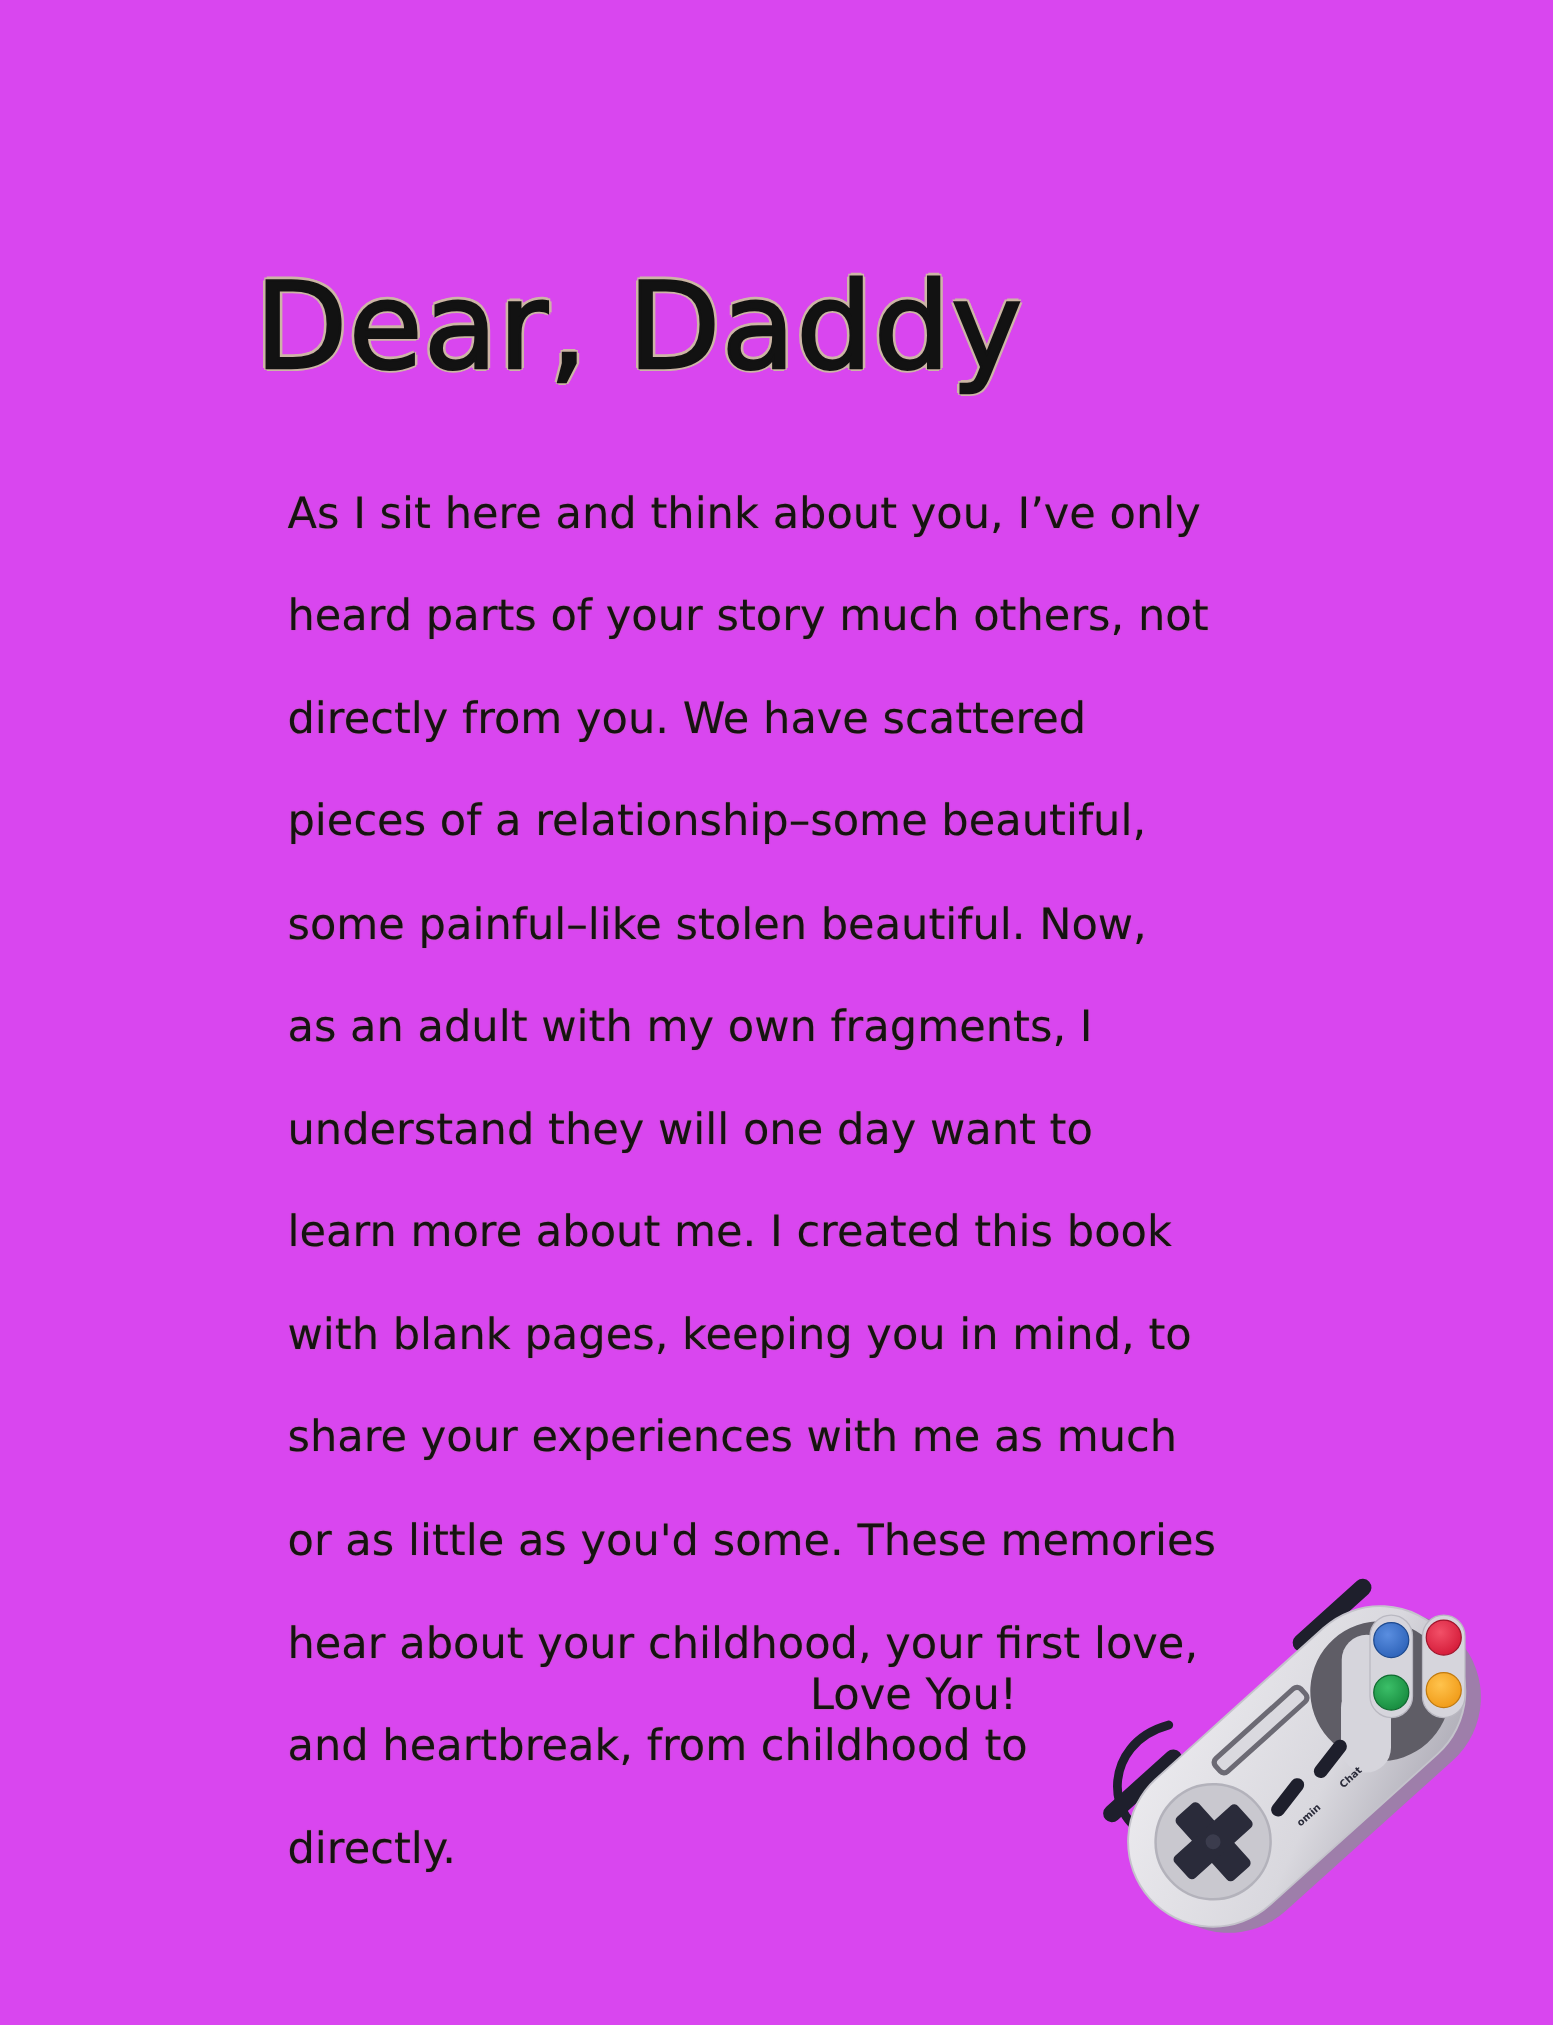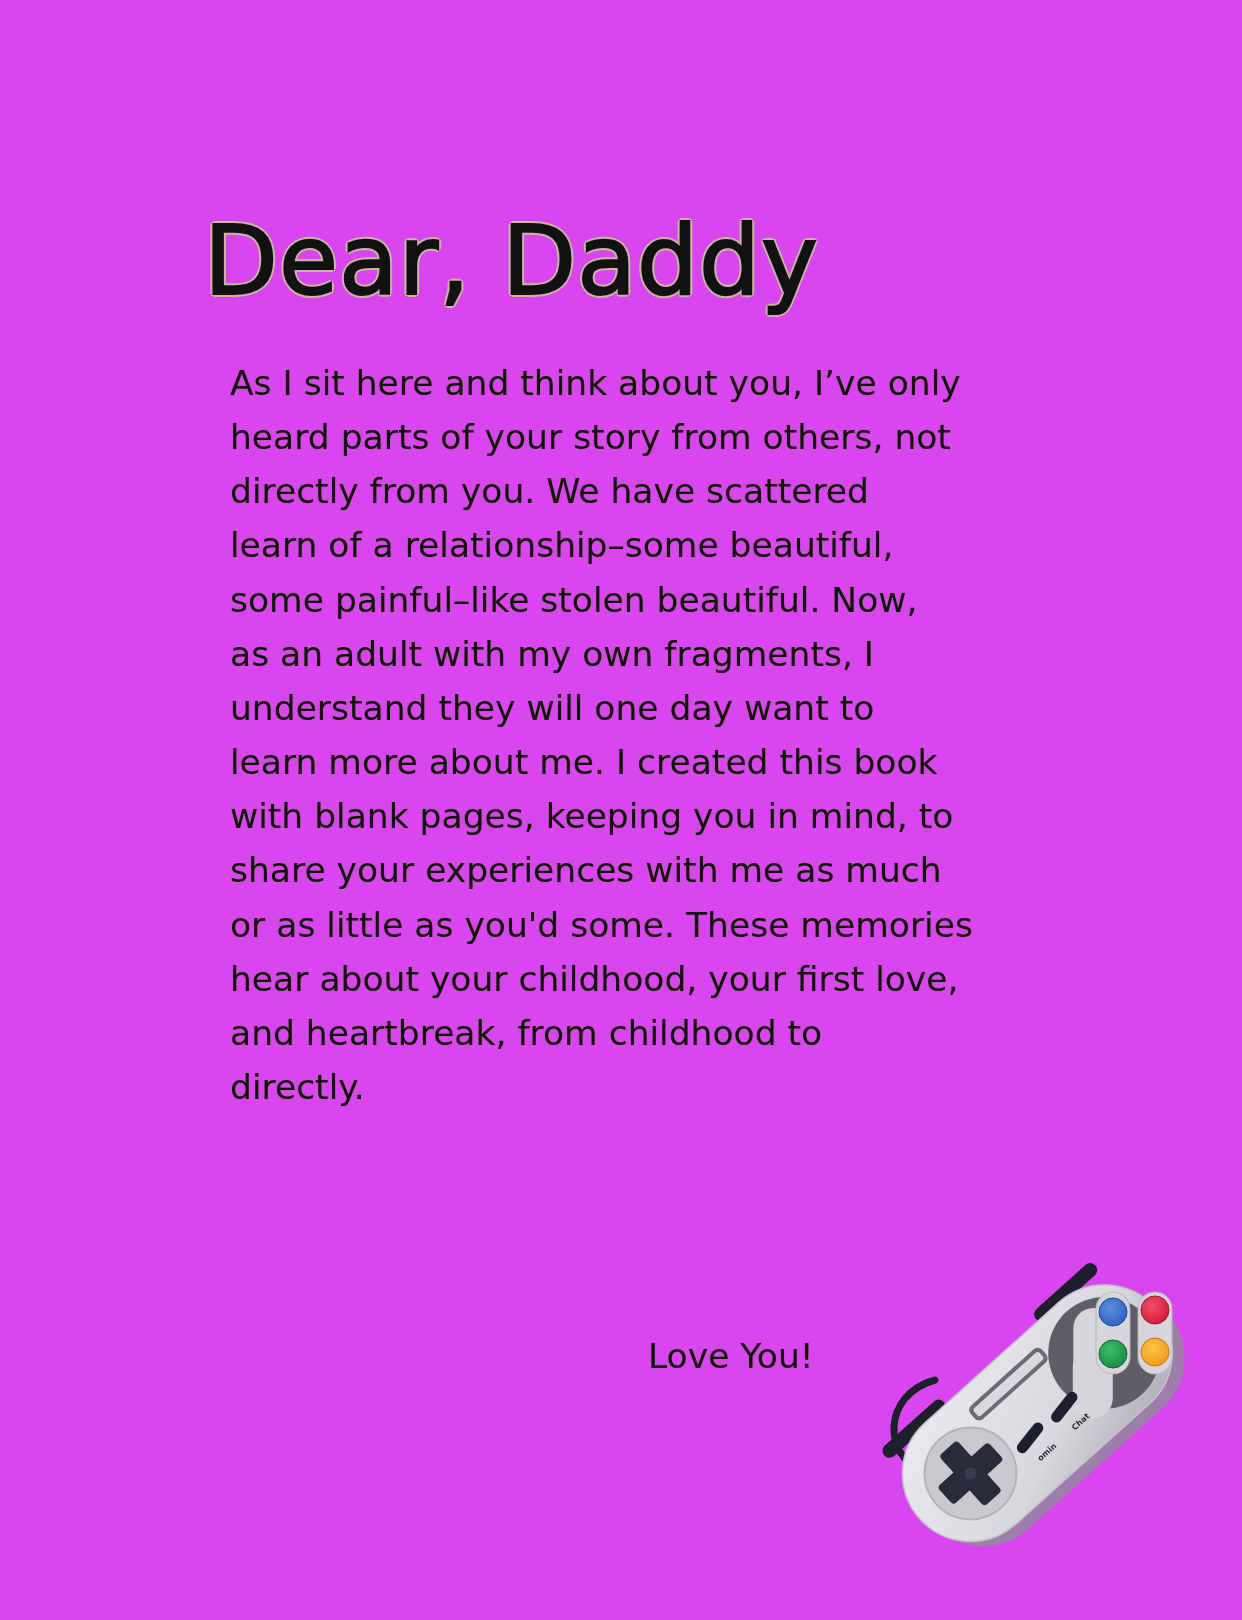--- a/index.html
+++ b/index.html
@@ -55,20 +55,21 @@
       margin: 0;
       font-family: "DejaVu Sans", sans-serif;
       font-size: 34.5px;
       line-height: 54.15px;
       color: #161212;
       text-shadow: 0 0 1px #8a6f60;
     }
     .letter-body .line {
       display: block;
       white-space: nowrap;
+      margin-top: 28px;
     }
     .signoff {
       position: absolute;
       left: 648px;
       top: 1333px;
       margin: 0;
       font-family: "DejaVu Sans", sans-serif;
       font-size: 34.5px;
       line-height: 46px;
       color: #161212;
@@ -90,23 +91,23 @@
   </style>
 </head>
 <body>
 
 <div class="page">
 
   <h1 class="title">Dear, Daddy</h1>
 
   <p class="letter-body">
     <span class="line">As I sit here and think about you, I’ve only</span>
-    <span class="line">heard parts of your story from others, not</span>
+    <span class="line">heard parts of your story much others, not</span>
     <span class="line">directly from you. We have scattered</span>
-    <span class="line">learn of a relationship–some beautiful,</span>
+    <span class="line">pieces of a relationship–some beautiful,</span>
     <span class="line">some painful–like stolen beautiful. Now,</span>
     <span class="line">as an adult with my own fragments, I</span>
     <span class="line">understand they will one day want to</span>
     <span class="line">learn more about me. I created this book</span>
     <span class="line">with blank pages, keeping you in mind, to</span>
     <span class="line">share your experiences with me as much</span>
     <span class="line">or as little as you'd some. These memories</span>
     <span class="line">hear about your childhood, your first love,</span>
     <span class="line">and heartbreak, from childhood to</span>
     <span class="line">directly.</span>

